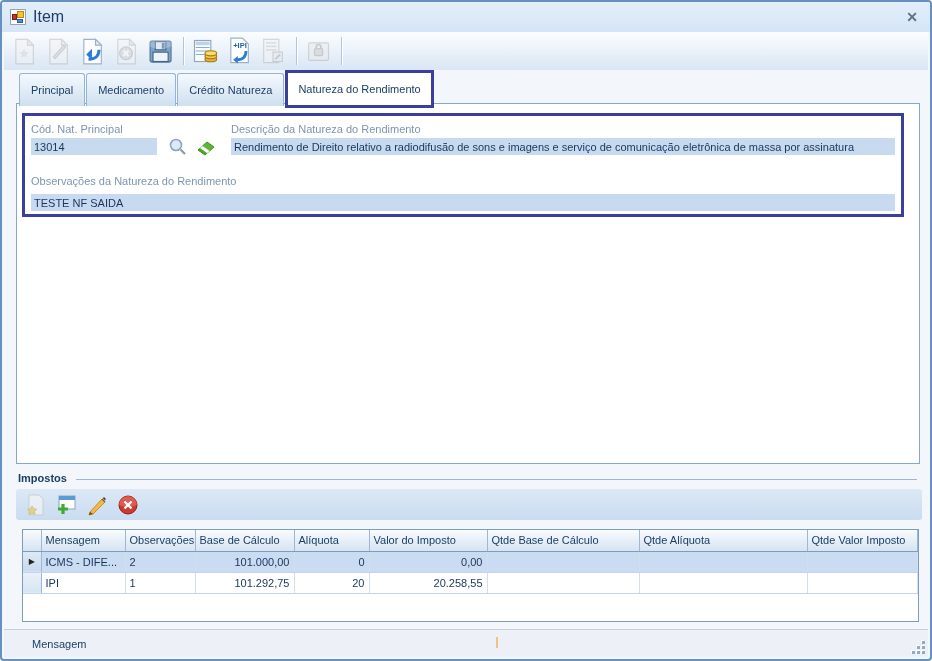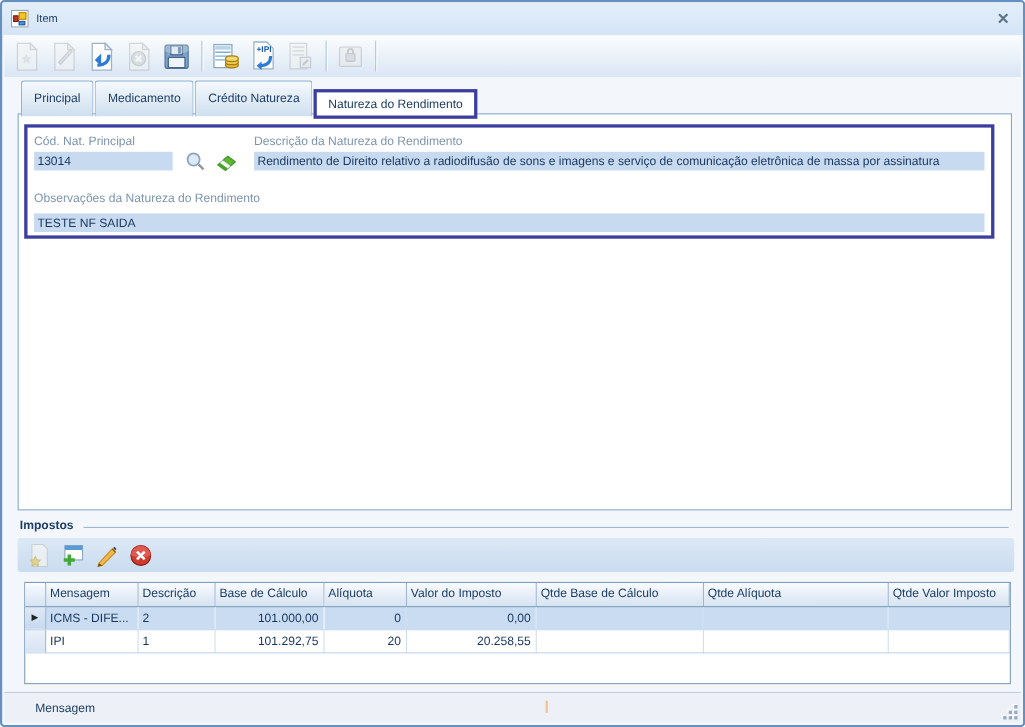--- a/index.html
+++ b/index.html
@@ -15,21 +15,21 @@
   .titlebar {
     position: absolute; top: 0; left: 0; right: 0; height: 30px;
     background: linear-gradient(#e3eefa, #d5e5f6);
     display: flex; align-items: center; padding: 0 8px;
   }
   .app-icon { width: 16px; height: 16px; position: relative; margin-right: 7px;
     background: #fff; border: 1px solid #9aa4ad; }
   .app-icon .sq-red   { position: absolute; left: 1px; top: 4px; width: 5px; height: 6px; background: #c03527; border: 1px solid #7d1e14; }
   .app-icon .sq-yellow{ position: absolute; left: 6px; top: 1px; width: 7px; height: 7px; background: #f4c430; border: 1px solid #b98a12; }
   .app-icon .sq-blue  { position: absolute; left: 6px; top: 9px; width: 6px; height: 4px; background: #4a90d9; border: 1px solid #295f9e; }
-  .title-text { font-size: 10px; color: #1c3e66; }
+  .title-text { font-size: 16px; color: #1c3e66; }
   .close-btn { margin-left: auto; width: 20px; height: 18px; display: flex; align-items: center; justify-content: center;
     color: #5d7289; font-size: 14px; font-weight: bold; cursor: default; }
   
   .toolbar {
     position: absolute; top: 30px; left: 2px; right: 2px; height: 38px;
     background: linear-gradient(#fbfdfe, #d9e6f4);
     display: flex; align-items: center; padding-left: 4px;
   }
   .tbtn { width: 32px; height: 32px; display: flex; align-items: center; justify-content: center; margin-right: 2px; }
   .tbtn svg { width: 28px; height: 28px; }
@@ -37,21 +37,21 @@
   .tsep { width: 1px; height: 28px; background: #aec6de; margin: 0 5px; box-shadow: 1px 0 0 #fff; }
   
   .tabstrip { position: absolute; top: 77px; left: 17px; height: 27px; display: flex; align-items: flex-end; z-index: 3; }
   .tab {
     height: 22px; padding: 16px 11px; display: flex; align-items: center;
     background: linear-gradient(#f4f9fd, #cfdfef);
     border: 1px solid #93b4d7; border-bottom: none;
     border-radius: 3px 3px 0 0; margin-right: 1px; color: #1c3e66; cursor: default;
   }
   .tab.selected {
-    height: 27px; background: #ffffff;
+    height: 38px; background: #ffffff;
     border: 3px solid #3c3e9e; border-radius: 0;
     margin-bottom: -2px; padding: 0 10px;
   }
   
   .tabpage {
     position: absolute; top: 101px; left: 14px; width: 904px; height: 361px;
     background: #ffffff; border: 1px solid #84a7cb; z-index: 1;
   }
   .fields-box {
     position: absolute; left: 5px; top: 9px; width: 882px; height: 104px;
@@ -288,21 +288,21 @@
         <col style="width:75px">
           <col style="width:118px">
           <col style="width:152px">
           <col style="width:168px">
           <col>
       </colgroup>
       <thead>
         <tr>
           <th></th>
           <th>Mensagem</th>
-          <th>Descrição</th>
+          <th>Observações</th>
           <th>Base de Cálculo</th>
           <th>Alíquota</th>
           <th>Valor do Imposto</th>
           <th>Qtde Base de Cálculo</th>
           <th>Qtde Alíquota</th>
           <th>Qtde Valor Imposto</th>
         </tr>
       </thead>
       <tbody>
         <tr class="selected">

